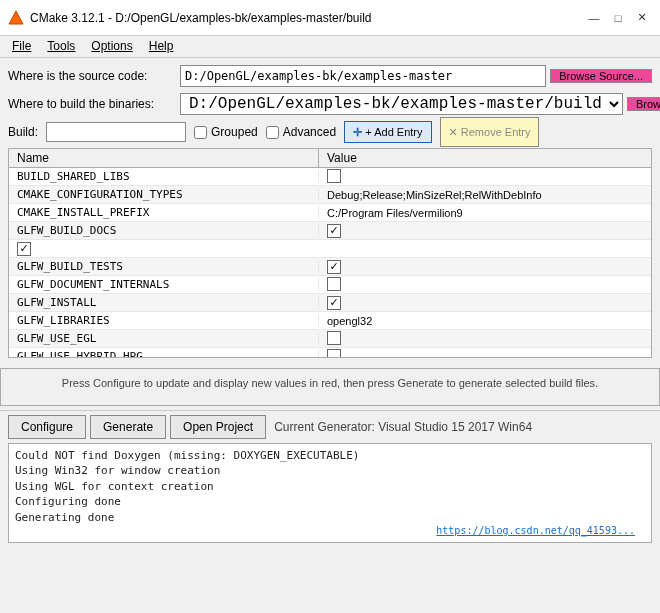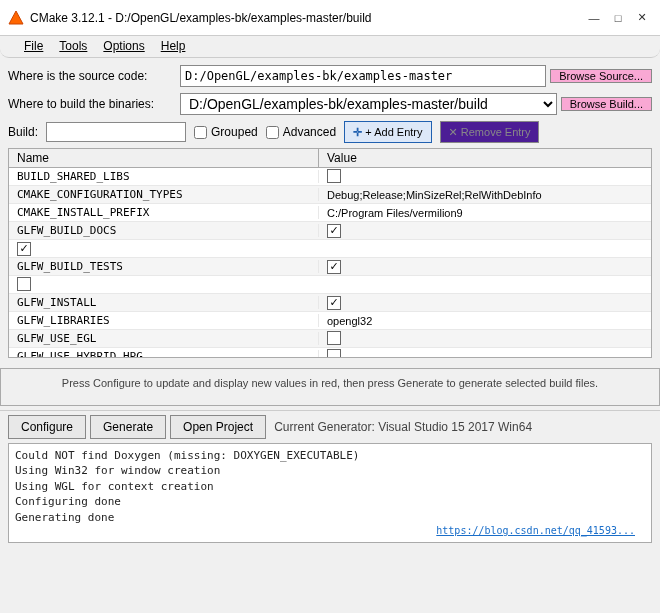--- a/index.html
+++ b/index.html
@@ -43,23 +43,22 @@
       cursor: pointer;
       font-size: 11px;
       display: flex; align-items: center; justify-content: center;
       color: #333;
     }
 
     .menu-bar {
       background: #f0f0f0;
       border-bottom: 1px solid #ccc;
       display: flex;
-      padding: 2px 16px;
+      padding: 2px 4px;
       height: 22px;
-      border-radius: 9px;
     }
     .menu-item {
       padding: 1px 8px;
       cursor: pointer;
       font-size: 12px;
       text-decoration: underline;
     }
 
     .main-content {
       background: #f0f0f0;
@@ -85,34 +84,34 @@
       padding: 8px 4px;
       font-size: 12px;
       font-family: monospace;
       outline: none;
     }
     .browse-btn {
       margin-left: 4px;
       height: 14px;
       padding: 0 8px;
       border: 1px solid #888;
-      background: #f9a8d4;
+      background: #ec4899;
       cursor: pointer;
       font-size: 11px;
       white-space: nowrap;
     }
 
     .build-path-input {
       flex: 1;
       height: 22px;
       border: 1px solid #888;
       background: #fff;
       padding: 0 4px;
-      font-size: 14px;
-      font-family: Liberation Sans, sans-serif;
+      font-size: 16px;
+      font-family: Liberation Mono, monospace;
       outline: none;
     }
 
     .search-row {
       display: flex;
       align-items: center;
       margin-bottom: 4px;
       height: 24px;
       gap: 8px;
     }
@@ -139,24 +138,24 @@
       height: 22px;
       padding: 0 8px;
       border: 1px solid #2060b0;
       background: #dde8f8;
       cursor: pointer;
       font-size: 11px;
       display: flex; align-items: center; gap: 3px;
       color: #000;
     }
     .remove-entry-btn {
-      height: 22px;
+      height: 30px;
       padding: 0 8px;
       border: 1px solid #888;
-      background: #4c1d95;
+      background: #fef9c3;
       cursor: pointer;
       font-size: 11px;
       color: #888;
     }
 
     .table-container {
       border: 1px solid #aaa;
       background: #fff;
       height: 210px;
       overflow-y: auto;
@@ -354,20 +353,21 @@
           <span class="col-value-cell"><div class="checkbox-cell checkbox-checked"></div></span>
         </div>
         <div class="table-row">
           <span class="col-value-cell"><div class="checkbox-cell checkbox-checked"></div></span>
         </div>
         <div class="table-row">
           <span class="col-name-cell">GLFW_BUILD_TESTS</span>
           <span class="col-value-cell"><div class="checkbox-cell checkbox-checked"></div></span>
         </div>
         <div class="table-row">
+          <span class="col-name-cell">GLFW_DOCUMENT_INTERNALS</span>
           <span class="col-value-cell"><div class="checkbox-cell"></div></span>
         </div>
         <div class="table-row">
           <span class="col-name-cell">GLFW_INSTALL</span>
           <span class="col-value-cell"><div class="checkbox-cell checkbox-checked"></div></span>
         </div>
         <div class="table-row">
           <span class="col-name-cell">GLFW_LIBRARIES</span>
           <span class="col-value-cell">opengl32</span>
         </div>

